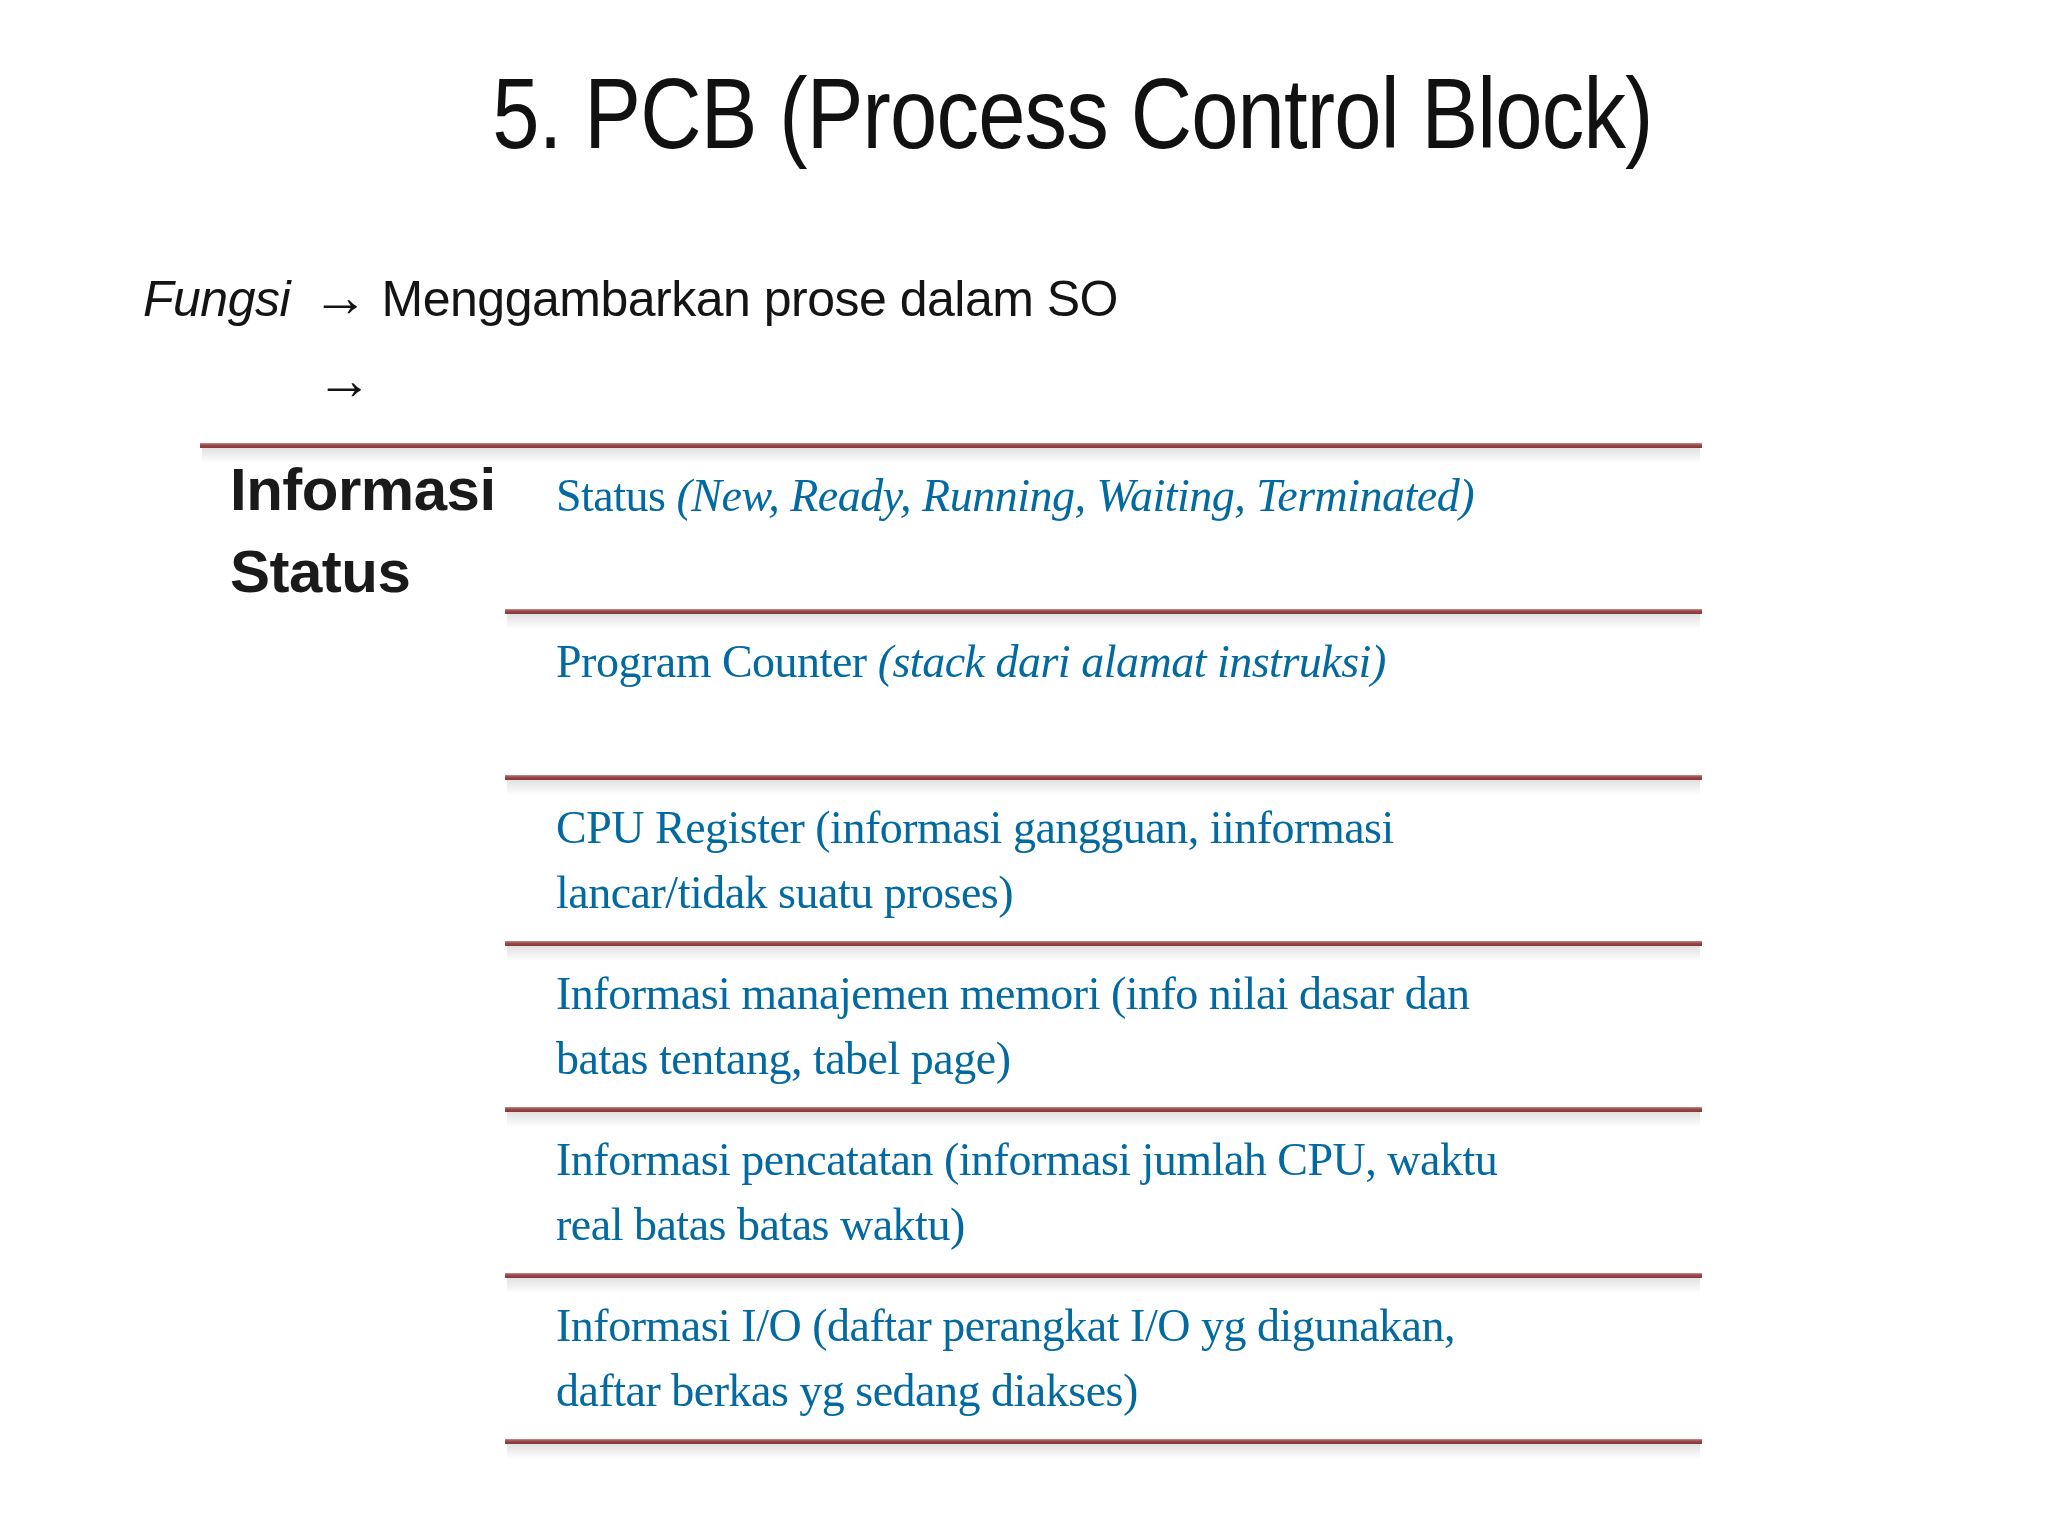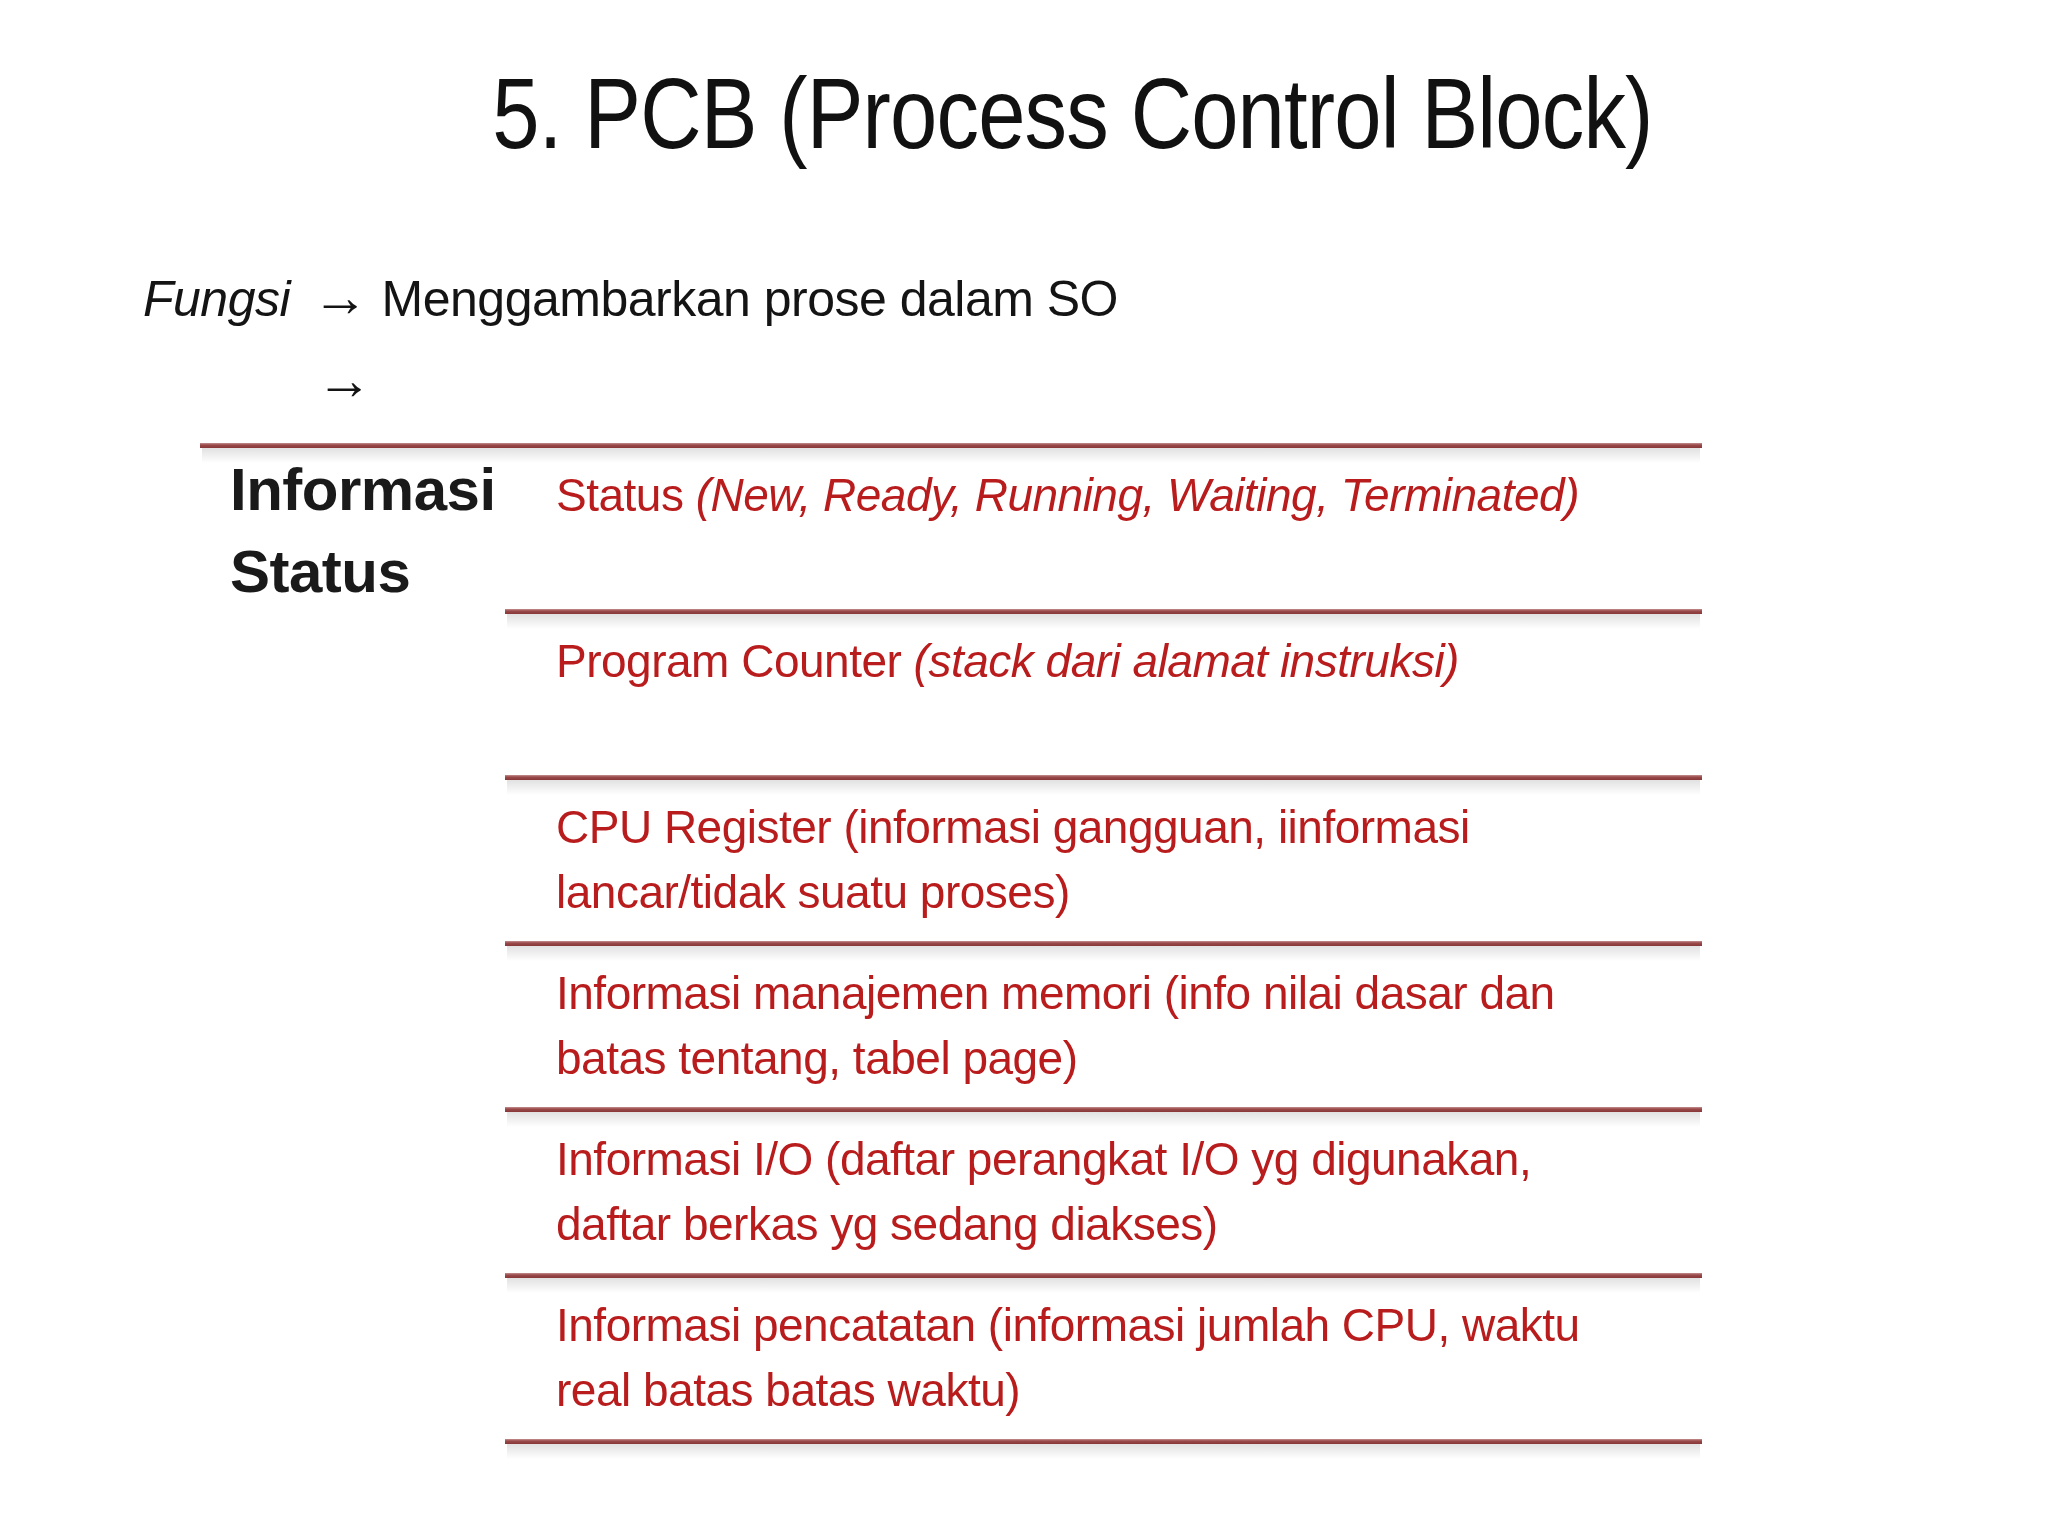--- a/index.html
+++ b/index.html
@@ -96,21 +96,22 @@
   }
   .t-row { position: relative; height: 166px; }
   .row-text {
     position: absolute;
     top: 15px;
     left: 51px;
     right: 0;
     font-size: 46px;
     line-height: 65px;
     letter-spacing: -0.5px;
-    color: #b91c1c;
+    color: #0369a1;
+    font-family: Liberation Serif, serif;
   }
   .row-text .it { font-style: italic; }
   .row-rule { position: absolute; left: 0; right: 0; bottom: 0; }
 </style>
 </head>
 <body>
 
 <div class="slide">
 
   <h1 class="title"><span class="title-inner">5. PCB (Process Control Block)</span></h1>
@@ -156,30 +157,30 @@
       <div class="t-row">
         <div class="row-text">
           <div>Informasi manajemen memori (info nilai dasar dan</div>
           <div>batas tentang, tabel page)</div>
         </div>
         <div class="rule row-rule"></div>
       </div>
 
       <div class="t-row">
         <div class="row-text">
-          <div>Informasi I/O (daftar perangkat I/O yg digunakan,</div>
-          <div>daftar berkas yg sedang diakses)</div>
+          <div>Informasi pencatatan (informasi jumlah CPU, waktu</div>
+          <div>real batas batas waktu)</div>
         </div>
         <div class="rule row-rule"></div>
       </div>
 
       <div class="t-row">
         <div class="row-text">
-          <div>Informasi pencatatan (informasi jumlah CPU, waktu</div>
-          <div>real batas batas waktu)</div>
+          <div>Informasi I/O (daftar perangkat I/O yg digunakan,</div>
+          <div>daftar berkas yg sedang diakses)</div>
         </div>
         <div class="rule row-rule"></div>
       </div>
 
     </div>
   </div>
 
 </div>
 
 </body></html>

